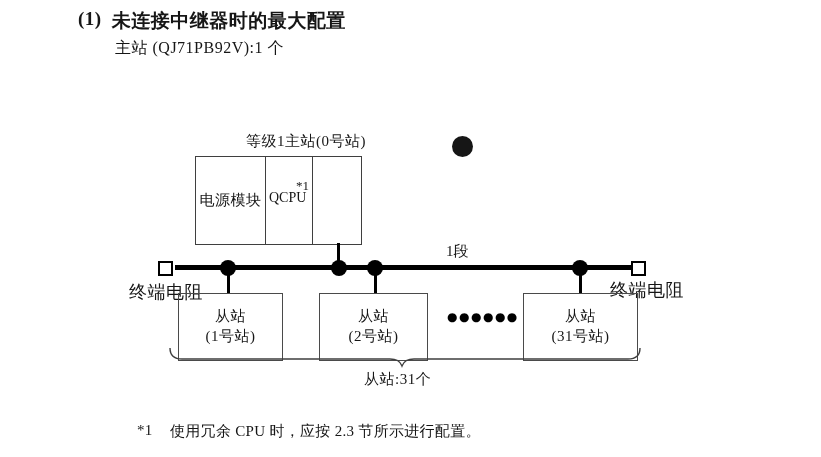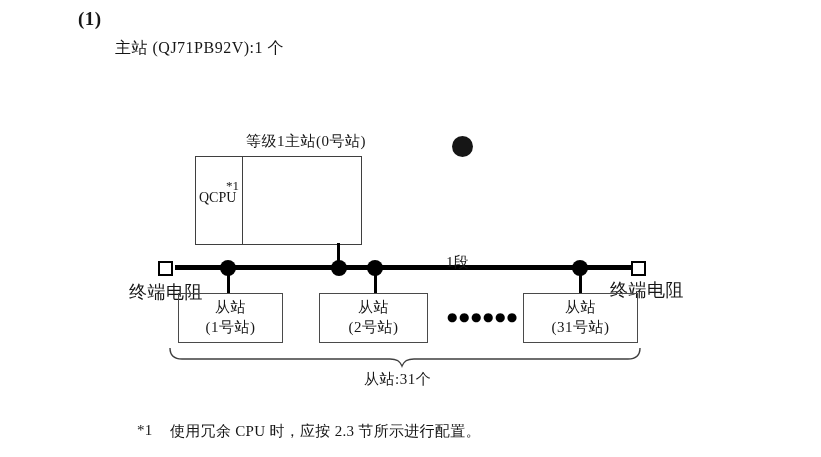--- a/index.html
+++ b/index.html
@@ -51,24 +51,24 @@
   #drop-1{left:227px;}
   #drop-2{left:374px;}
   #drop-31{left:579px;}
 
   .tsquare{width:11px;height:11px;background:#fff;border:2px solid #000;top:261px;}
   #tsq-left{left:158px;}
   #tsq-right{left:631px;}
   .tlabel{font-size:18px;letter-spacing:0.5px;}
   #tlabel-left{left:129px;top:280px;}
   #tlabel-right{left:610px;top:278px;}
-  #segment-label{left:446px;top:242px;font-size:15px;margin-top:11px;}
+  #segment-label{left:446px;top:242px;font-size:15px;}
 
   
-  .slavebox{top:293px;height:50px;border:1.8px solid #4a4a4a;box-sizing:border-box;
+  .slavebox{top:293px;height:68px;border:1.8px solid #4a4a4a;box-sizing:border-box;
             display:flex;align-items:center;justify-content:center;text-align:center;
             font-size:15px;line-height:1.33;letter-spacing:0.5px;}
   #slave-1{left:178px;width:105px;}
   #slave-2{left:319px;width:109px;}
   #slave-31{left:523px;width:115px;}
   #ellipsis{left:447px;top:310px;font-size:12px;letter-spacing:1.5px;color:#000;
             font-family:"DejaVu Sans",sans-serif;}
 
   
   #brace{left:160px;top:344px;}
@@ -79,27 +79,29 @@
   #footnote{left:137px;top:422px;font-size:15px;display:flex;letter-spacing:0.3px;}
   #footnote .marker{width:33px;}
 </style>
 </head>
 <body>
 
 <div id="page">
 
   <div id="heading" class="abs">
     <span>(1)</span>
+    <span>未连接中继器时的最大配置</span>
   </div>
   <div id="master-line" class="abs hline">主站 (QJ71PB92V):1 个</div>
 
   <div id="legend-dot" class="abs"></div>
 
   <div id="master-label" class="abs">等级1主站(0号站)</div>
   <div id="master-box" class="abs">
+    <div id="cell-power" class="mcell">电源模块</div>
     <div id="cell-qcpu" class="mcell">
       <span class="note">*1</span>
       <span class="lbl">QCPU</span>
     </div>
   </div>
 
   <div id="master-drop" class="abs vline"></div>
   <div id="bus" class="abs"></div>
   <div id="segment-label" class="abs">1段</div>
 

